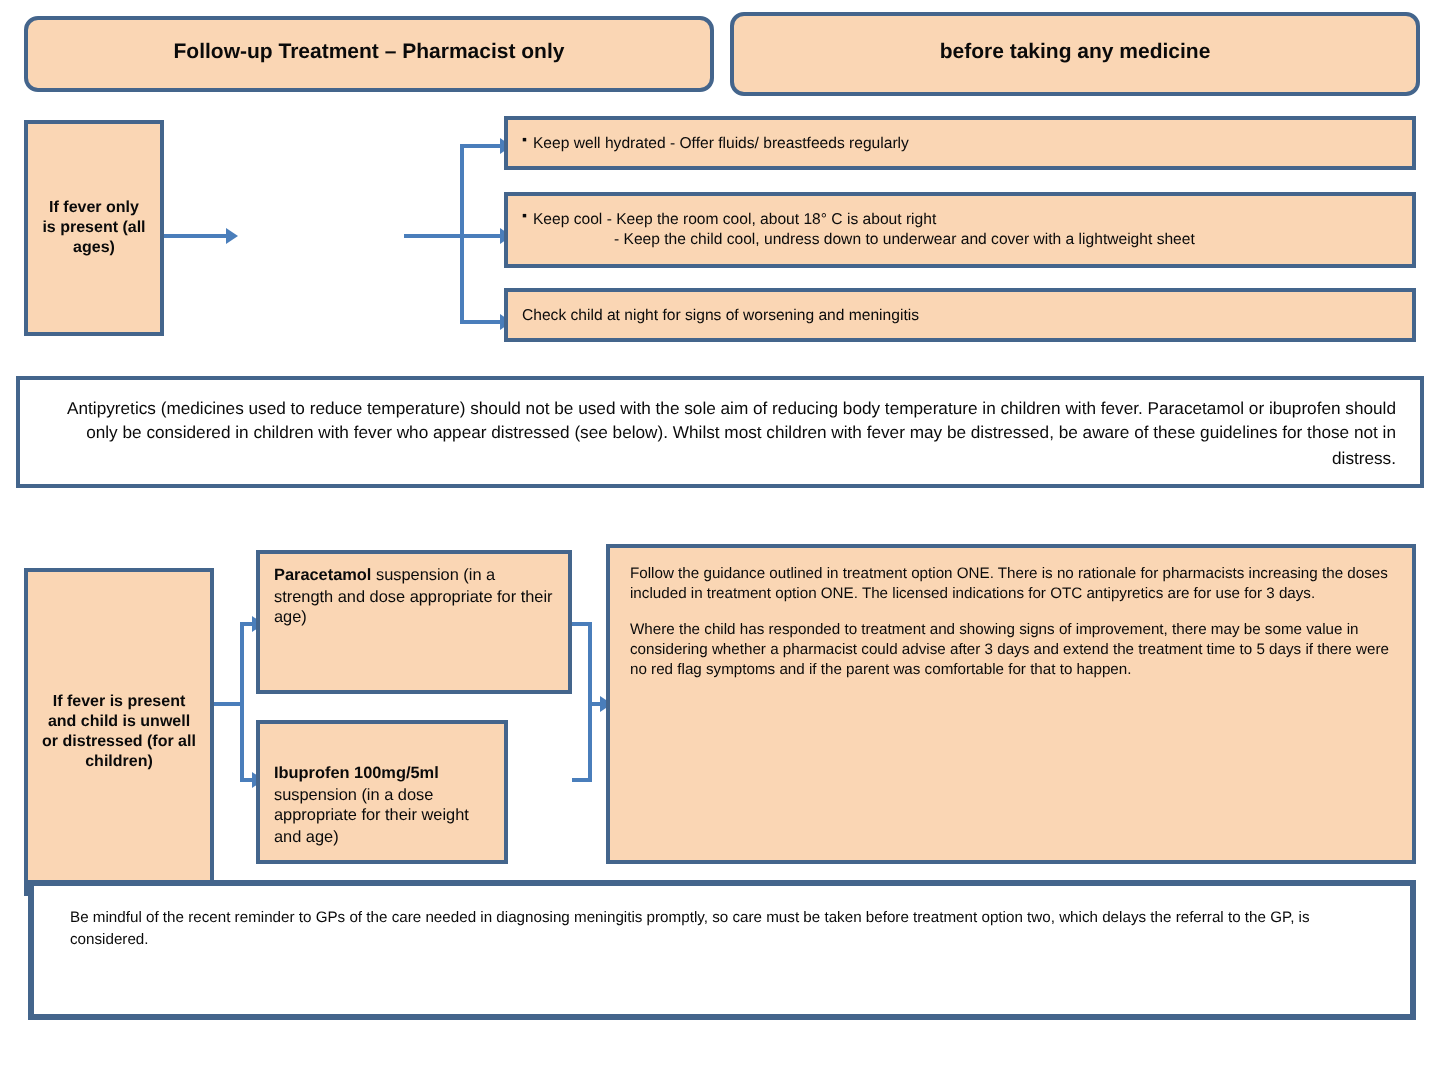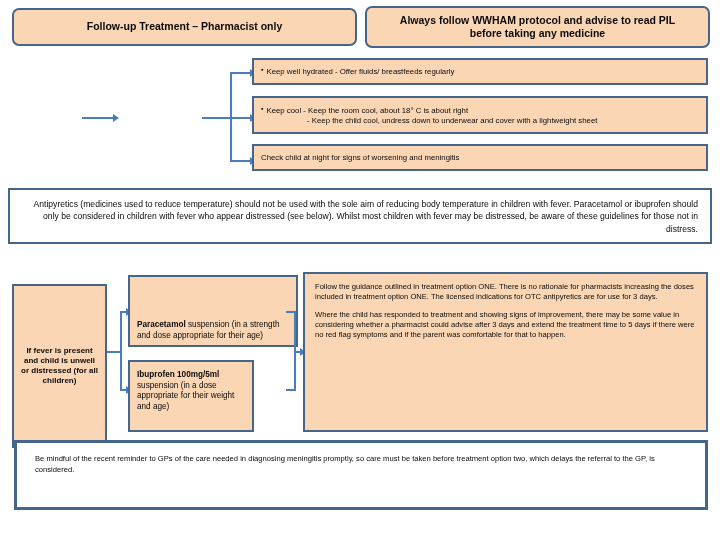--- a/index.html
+++ b/index.html
@@ -60,24 +60,26 @@
 </head>
 <body>
 
 <div id="stage">
 
   <div class="box rounded center pad t-hdr" style="left:12px;top:8px;width:345px;height:38px;text-align:right;">
     <span>Follow-up Treatment – Pharmacist only</span>
   </div>
 
   <div class="box rounded center t-hdr" style="left:365px;top:6px;width:345px;height:42px;flex-direction:column;justify-content:center;">
-    <span>Always follow WWHAM protocol and advise to read PIL</span>
     <span>before taking any medicine</span>
   </div>
 
+  <div class="box center pad t-bx" style="left:12px;top:60px;width:70px;height:108px;">
+    <span>If fever only is present (all ages)</span>
+  </div>
 
   <div class="ln hl" style="left:82px;top:117px;width:33px;"></div>
   <div class="arrow" style="left:113px;top:114px;"></div>
 
 
   <div class="ln hl" style="left:202px;top:117px;width:28px;"></div>
   <div class="ln vl" style="left:230px;top:72px;height:90px;"></div>
 
   <div class="ln hl" style="left:230px;top:72px;width:22px;"></div>
   <div class="arrow" style="left:250px;top:69px;"></div>
@@ -113,27 +115,27 @@
     <span>If fever is present and child is unwell or distressed (for all children)</span>
   </div>
 
   <div class="ln hl" style="left:107px;top:351px;width:13px;"></div>
   <div class="ln vl" style="left:120px;top:311px;height:80px;"></div>
   <div class="ln hl" style="left:120px;top:311px;width:8px;"></div>
   <div class="arrow" style="left:126px;top:308px;"></div>
   <div class="ln hl" style="left:120px;top:389px;width:8px;"></div>
   <div class="arrow" style="left:126px;top:386px;"></div>
 
-  <div class="box pad t-md" style="left:128px;top:275px;width:170px;height:72px;align-items:flex-end;padding-top:6px;">
+  <div class="box pad t-md" style="left:128px;top:275px;width:158px;height:72px;align-items:flex-start;padding-top:6px;">
     <div>
       <b>Paracetamol</b><span> suspension (in a strength and dose appropriate for their age)</span>
     </div>
   </div>
 
-  <div class="box pad t-md" style="left:128px;top:360px;width:126px;height:72px;align-items:flex-start;padding-top:8px;">
+  <div class="box pad t-md" style="left:128px;top:360px;width:126px;height:72px;align-items:flex-start;padding-top:20px;">
     <div>
       <b>Ibuprofen 100mg/5ml</b><span> suspension (in a dose appropriate for their weight and age)</span>
     </div>
   </div>
 
   <div class="ln hl" style="left:286px;top:311px;width:8px;"></div>
   <div class="ln hl" style="left:286px;top:389px;width:8px;"></div>
   <div class="ln vl" style="left:294px;top:311px;height:80px;"></div>
   <div class="ln hl" style="left:294px;top:351px;width:8px;"></div>
   <div class="arrow" style="left:300px;top:348px;"></div>

